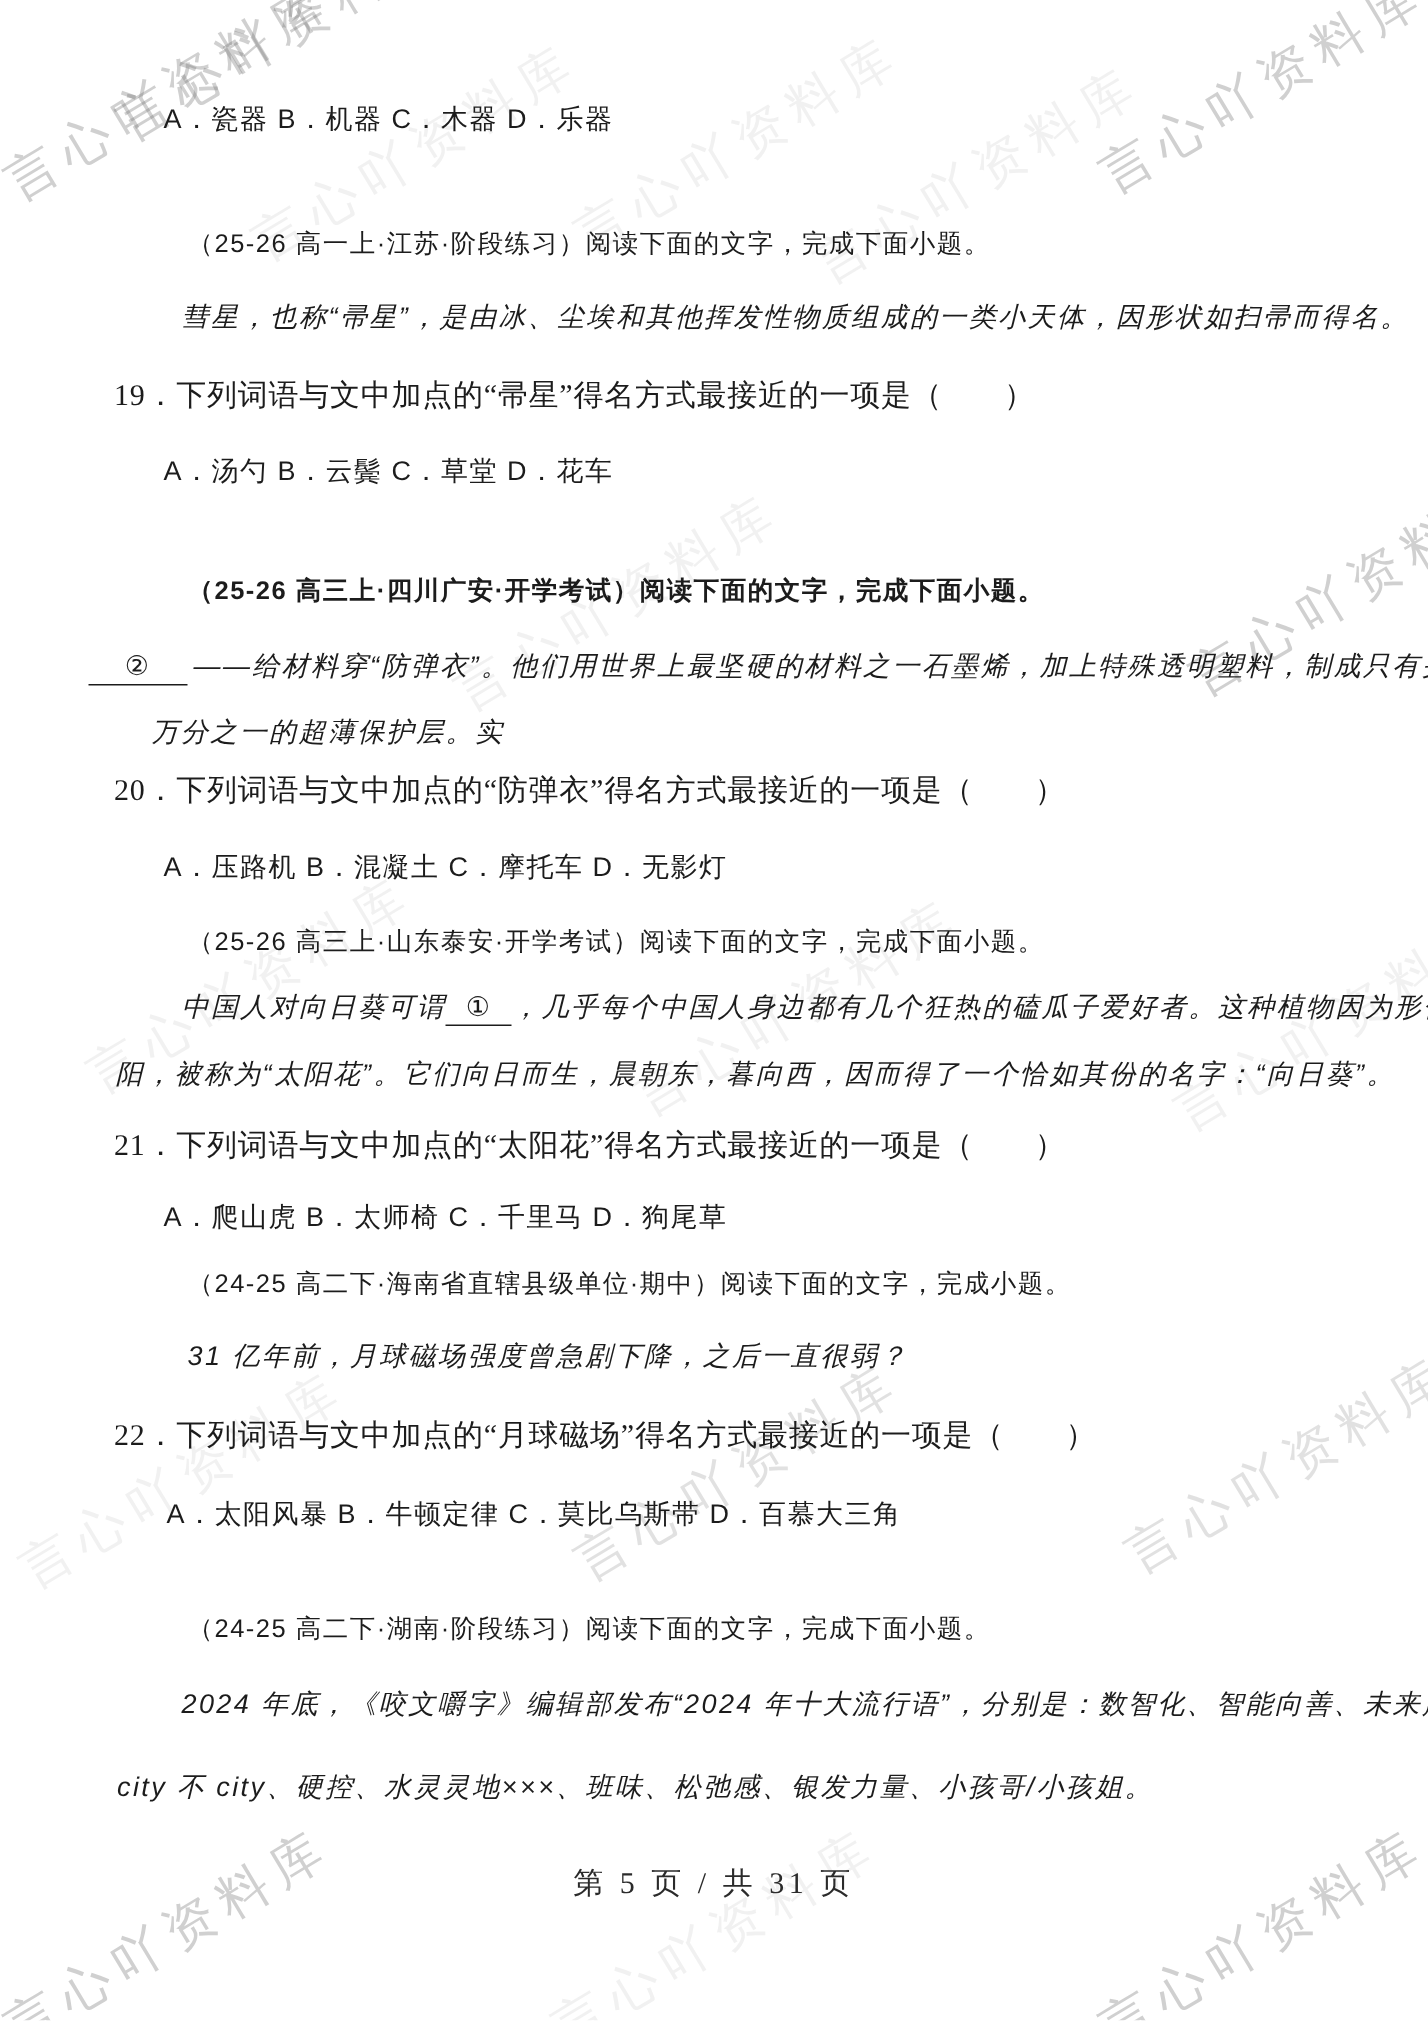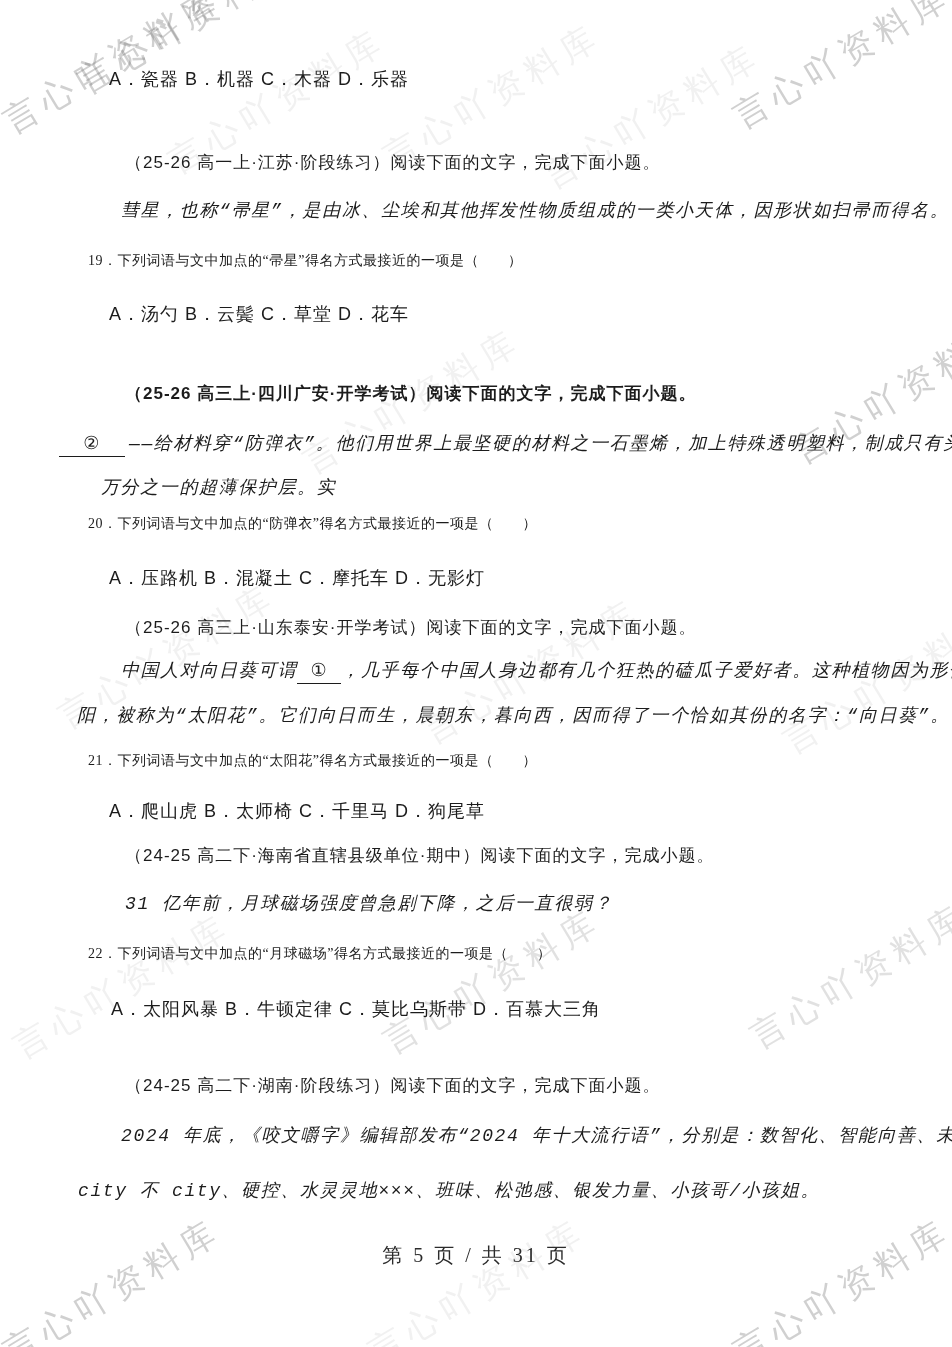--- a/index.html
+++ b/index.html
@@ -44,40 +44,39 @@
   .wm:nth-child(16){left:372px;top:1332px;}
   .wm:nth-child(17){left:737px;top:1332px;}
   
   .line{
     position:absolute;
     white-space:nowrap;
     line-height:1.25;
     padding-left:21px;
   }
   .stem{
-    font-size:14px;
+    font-size:20px;
     letter-spacing:0.5px;
     font-family:"Liberation Serif",serif;
-    margin-left:12px;
   }
   .options{
     font-size:18px;
     letter-spacing:1px;
     font-family:"Liberation Sans",sans-serif;
   }
   .source{
     font-size:17px;
     letter-spacing:1px;
     font-family:"Liberation Sans",sans-serif;
   }
   .passage{
     font-size:18px;
     letter-spacing:1.6px;
     font-style:italic;
-    font-family:Liberation Mono, monospace;
+    font-family:Liberation Sans, sans-serif;
   }
   .blank{
     display:inline-block;
     min-width:30px;
     text-align:center;
     border-bottom:1.5px solid #1c1c1c;
     font-style:normal;
     padding:0 7px;
   }
   .blank-wide{min-width:46px;padding:0 10px;margin-right:4px;}

